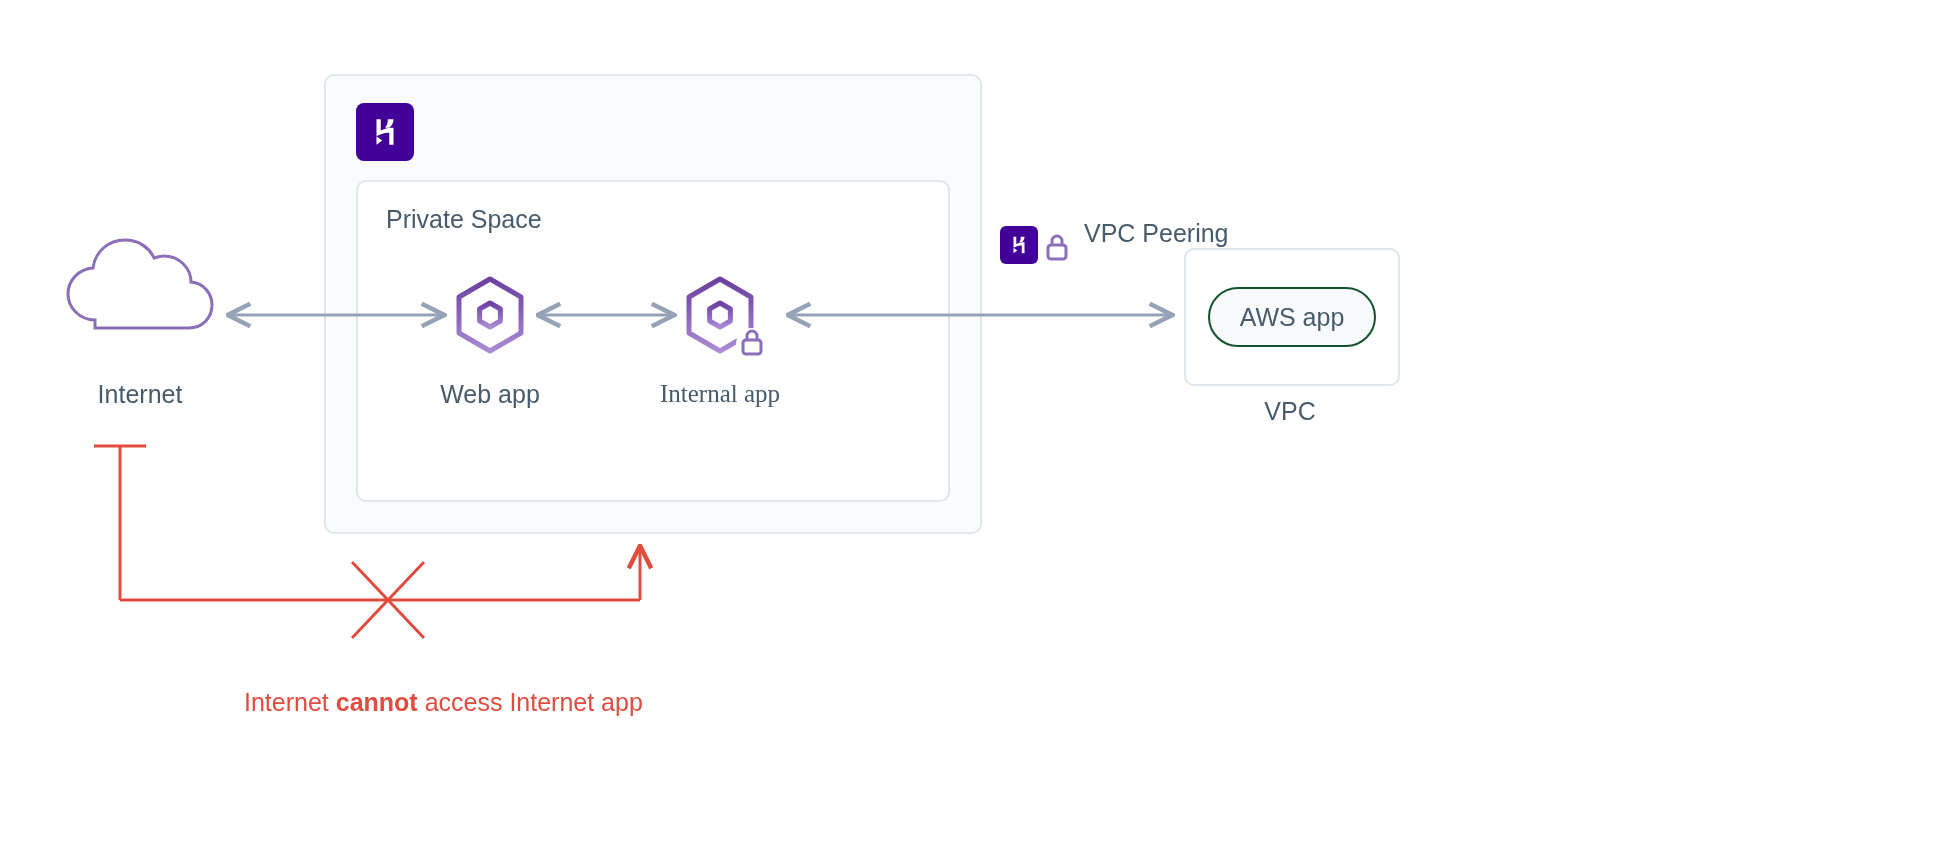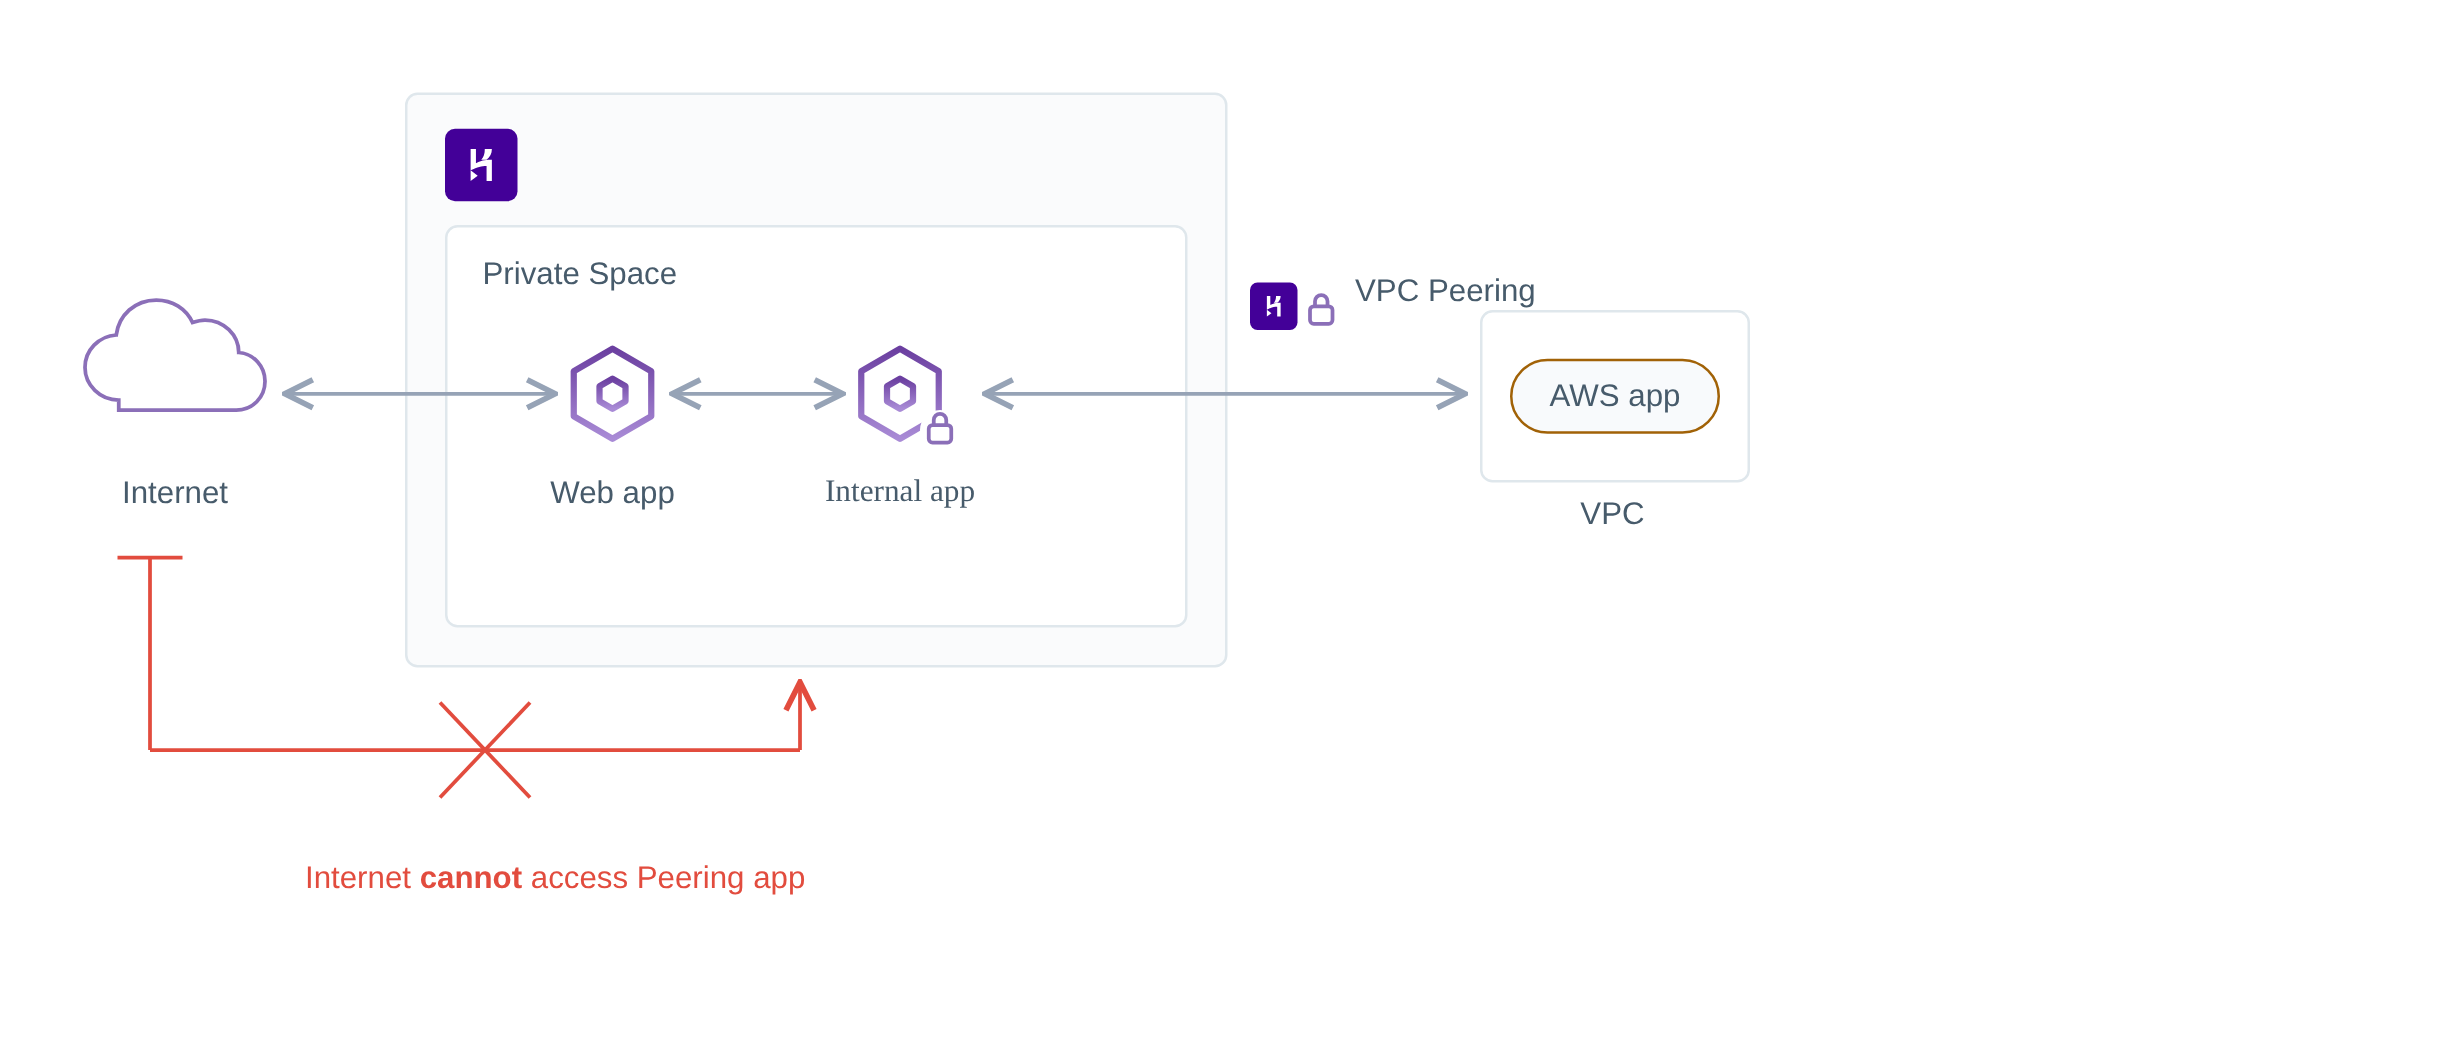--- a/index.html
+++ b/index.html
@@ -58,21 +58,21 @@
     background: #FFFFFF;
   }
   .vpc-box {
     position: absolute;
     border: 2px solid #DFE7EC;
     border-radius: 10px;
     background: #FFFFFF;
   }
   .aws-pill {
     position: absolute;
-    border: 2px solid #a16207;
+    border: 2px solid #14532d;
     border-radius: 999px;
     background: #F8FAFC;
     display: flex;
     align-items: center;
     justify-content: center;
     font-size: 25px;
     color: #475B6B;
   }
   .blocked-text {
     position: absolute;
@@ -184,16 +184,16 @@
       <line x1="120" y1="446" x2="120" y2="600" stroke="#E24C3E" stroke-width="3"></line>
       <line x1="120" y1="600" x2="640" y2="600" stroke="#E24C3E" stroke-width="3"></line>
       <line x1="640" y1="600" x2="640" y2="548" stroke="#E24C3E" stroke-width="3" marker-end="url(#ah-red)"></line>
 
       <line x1="352" y1="562" x2="424" y2="638" stroke="#E24C3E" stroke-width="3"></line>
       <line x1="424" y1="562" x2="352" y2="638" stroke="#E24C3E" stroke-width="3"></line>
     </g>
   </svg>
 
   <div class="blocked-text" style="left:244px; top:688px;">
-    <span>Internet </span><b>cannot</b><span> access Peering app</span>
+    <span>Internet </span><b>cannot</b><span> access Internet app</span>
   </div>
 
 </div>
 
 </body></html>

